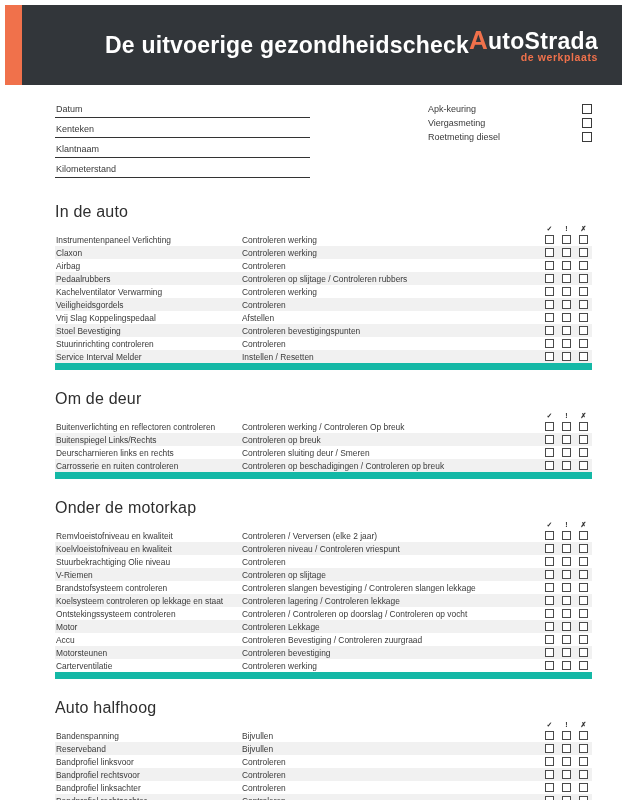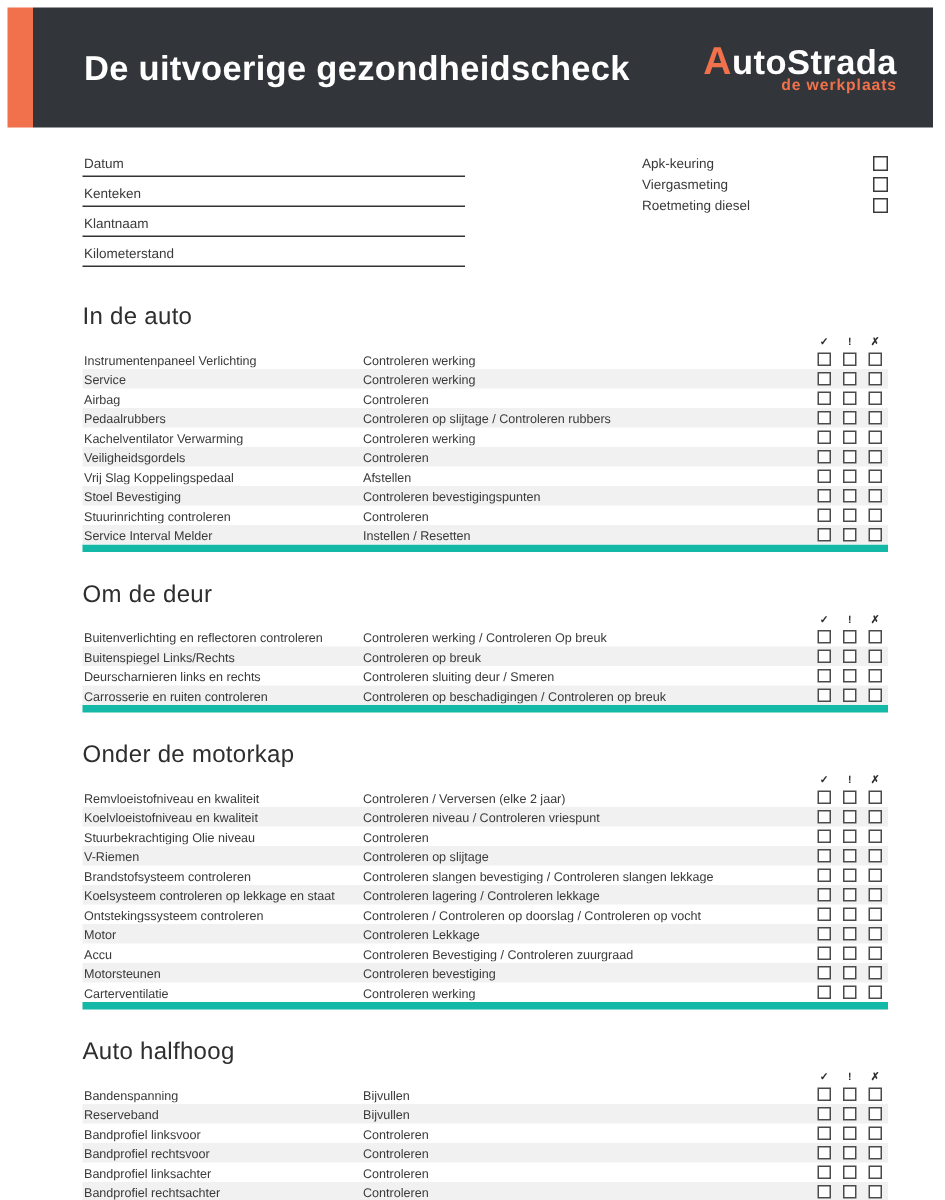--- a/index.html
+++ b/index.html
@@ -3,21 +3,21 @@
 <meta charset="utf-8">
 <style>
   * { margin:0; padding:0; box-sizing:border-box; }
   html,body { width:630px; height:800px; background:#ffffff; overflow:hidden; }
   body { font-family:"Liberation Sans", sans-serif; color:#3a3a3a; }
 
   
   .banner { display:flex; margin:5px 8px 0 5px; height:80px; }
   .accent-bar { width:17px; background:#f0714b; }
   .banner-main { flex:1; background:#32363a; display:flex; align-items:center;
-                 justify-content:space-between; padding:0 24px 0 34px; }
+                 justify-content:flex-end; padding:0 24px 0 34px; }
   .page-title { color:#ffffff; font-size:23px; font-weight:bold; letter-spacing:0.2px; }
   .logo { text-align:right; line-height:1.05; }
   .logo-word { color:#ffffff; font-size:23px; font-weight:bold; letter-spacing:0.3px; }
   .logo-a { color:#f0714b; font-size:26px; }
   .logo-sub { color:#f0714b; font-size:10.5px; font-weight:bold; letter-spacing:0.6px; margin-top:-2px; }
 
   
   .meta { display:flex; justify-content:space-between; padding:18px 38px 0 55px; }
   .meta-left { width:255px; }
   .field { border-bottom:1.5px solid #333; margin-bottom:5px; }
@@ -26,21 +26,21 @@
   .option { display:flex; justify-content:space-between; align-items:center; margin-bottom:4px; }
   .option-label { font-size:9px; }
   .cbox { width:10px; height:10px; border:1.3px solid #3a3a3a; background:#fff; flex:0 0 auto; }
 
   
   main { padding:0 38px 0 55px; }
   .section { margin-top:20px; }
   .section-title { font-size:16px; font-weight:normal; color:#2e2e2e; letter-spacing:0.2px; margin-bottom:1px; }
   .symbols { display:flex; justify-content:flex-end; height:10px; align-items:flex-end; margin-bottom:1px; }
   .symbol { width:17px; text-align:center; font-size:7px; font-weight:bold; color:#2e2e2e; line-height:1; }
-  .rows { border-bottom:5px solid #14b8a6; }
+  .rows { border-bottom:7px solid #14b8a6; }
   .row { display:flex; align-items:center; height:13px; }
   .row:nth-child(even) { background:#f1f1f1; }
   .item-cell { width:187px; font-size:8.4px; white-space:nowrap; overflow:hidden; padding-left:1px; }
   .action-cell { flex:1; font-size:8.4px; white-space:nowrap; overflow:hidden; }
   .checks { display:flex; flex:0 0 51px; }
   .check-cell { width:17px; display:flex; justify-content:center; }
   .rcbox { width:9px; height:9px; border:1.2px solid #4a4a4a; background:#fff; }
 </style>
 </head>
 <body>
@@ -113,21 +113,21 @@
       <span class="check-cell">
                 <span class="rcbox"></span>
               </span>
       <span class="check-cell">
                 <span class="rcbox"></span>
               </span>
     </span>
   </div>
 
   <div class="row">
-    <span class="item-cell">Service</span>
+    <span class="item-cell">Claxon</span>
     <span class="action-cell">Controleren werking</span>
     <span class="checks">
       <span class="check-cell">
                 <span class="rcbox"></span>
               </span>
       <span class="check-cell">
                 <span class="rcbox"></span>
               </span>
       <span class="check-cell">
                 <span class="rcbox"></span>

